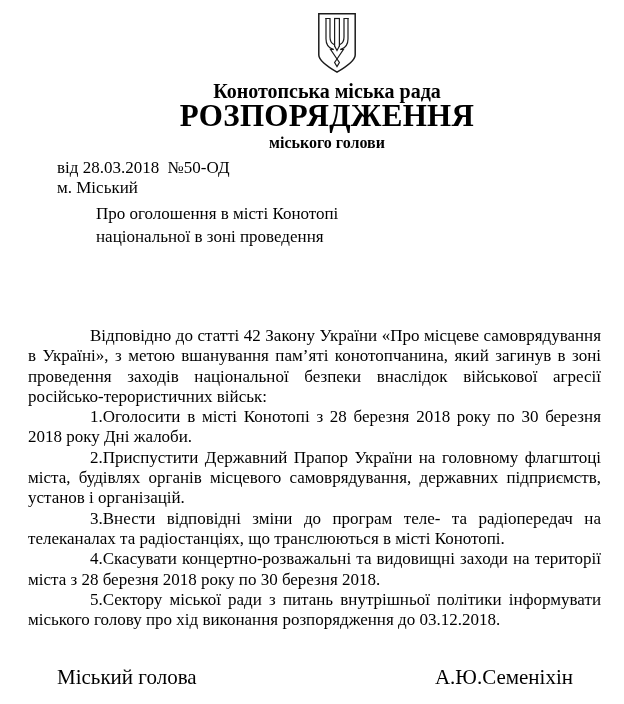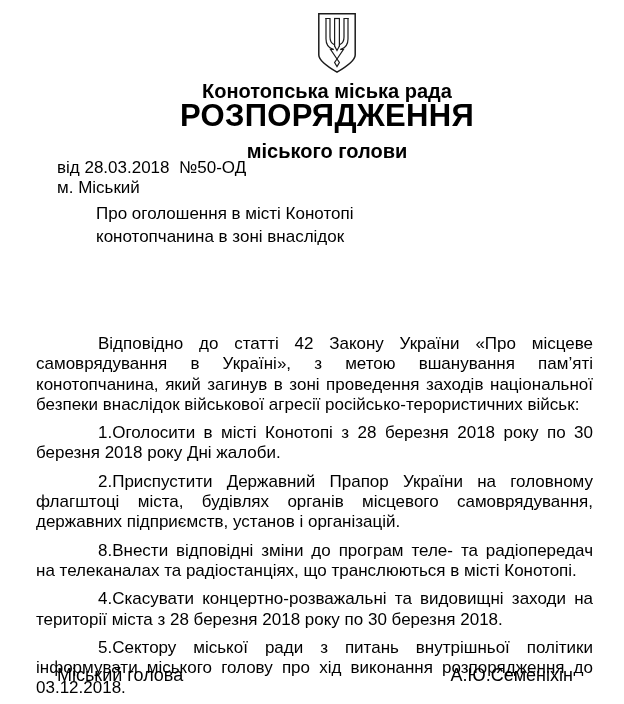--- a/index.html
+++ b/index.html
@@ -1,51 +1,51 @@
 <!DOCTYPE html>
 <html><head>
 <meta charset="utf-8">
 <style>
   html,body{margin:0;padding:0;background:#ffffff;}
   .page{
     position:relative;
     width:604px;height:704px;
     background:#ffffff;
     color:#000000;
-    font-family:Liberation Sans, sans-serif;
+    font-family:Liberation Serif, serif;
     overflow:hidden;
   }
   .emblem{
     position:absolute;left:317px;top:12px;width:40px;height:62px;
   }
   .header{
     position:absolute;left:33px;top:80px;width:588px;
     text-align:center;font-weight:bold;line-height:1.1;
   }
   .org-name{font-size:20px;line-height:22px;}
   .doc-type{font-size:31px;line-height:28px;letter-spacing:0.3px;}
-  .doc-subtitle{font-size:20px;line-height:18px;margin-top:12px;}
+  .doc-subtitle{font-size:16px;line-height:18px;margin-top:4px;}
   .meta{
     position:absolute;left:57px;top:158px;
     font-size:17px;line-height:19.5px;
   }
   .meta div{white-space:pre;}
   .subject{
     position:absolute;left:57px;top:203px;
     font-size:17px;line-height:22.8px;margin-left:39px;
   }
   .body-text{
     position:absolute;left:28px;top:326px;width:573px;
     font-size:17px;line-height:20.3px;text-align:justify;
   }
-  .body-text p{margin:8px;text-indent:62px;}
+  .body-text p{margin:0;text-indent:62px;}
   .signature{
     position:absolute;left:57px;top:665px;width:516px;
     display:flex;justify-content:space-between;
-    font-size:18px;
+    font-size:21px;
   }
 </style>
 </head>
 <body>
 
 <div class="page">
 
   <div class="emblem">
     <svg width="40" height="62" viewBox="0 0 40 62" xmlns="http://www.w3.org/2000/svg">
       <path d="M1.8,1.8 H38.2 V43 Q38.2,49.5 20,60.2 Q1.8,49.5 1.8,43 Z" fill="#ffffff" stroke="#1c1c1c" stroke-width="1.5"></path>
@@ -70,28 +70,28 @@
     <div class="doc-subtitle">міського голови</div>
   </div>
 
   <div class="meta">
     <div>від 28.03.2018  №50-ОД</div>
     <div>м. Міський</div>
   </div>
 
   <div class="subject">
     <div>Про оголошення в місті Конотопі</div>
-    <div>конотопчанина в зоні внаслідок</div>
+    <div>національної в зоні проведення</div>
   </div>
 
   <div class="body-text">
     <p>Відповідно до статті 42 Закону України «Про місцеве самоврядування в Україні», з метою вшанування пам’яті конотопчанина, який загинув в зоні проведення заходів національної безпеки внаслідок військової агресії російсько-терористичних військ:</p>
     <p>1.Оголосити в місті Конотопі з 28 березня 2018 року по 30 березня 2018 року Дні жалоби.</p>
     <p>2.Приспустити Державний Прапор України на головному флагштоці міста, будівлях органів місцевого самоврядування, державних підприємств, установ і організацій.</p>
-    <p>8.Внести відповідні зміни до програм теле- та радіопередач на телеканалах та радіостанціях, що транслюються в місті Конотопі.</p>
+    <p>3.Внести відповідні зміни до програм теле- та радіопередач на телеканалах та радіостанціях, що транслюються в місті Конотопі.</p>
     <p>4.Скасувати концертно-розважальні та видовищні заходи на території міста з 28 березня 2018 року по 30 березня 2018.</p>
     <p>5.Сектору міської ради з питань внутрішньої політики інформувати міського голову про хід виконання розпорядження до 03.12.2018.</p>
   </div>
 
   <div class="signature">
     <span>Міський голова</span>
     <span>А.Ю.Семеніхін</span>
   </div>
 
 </div>

